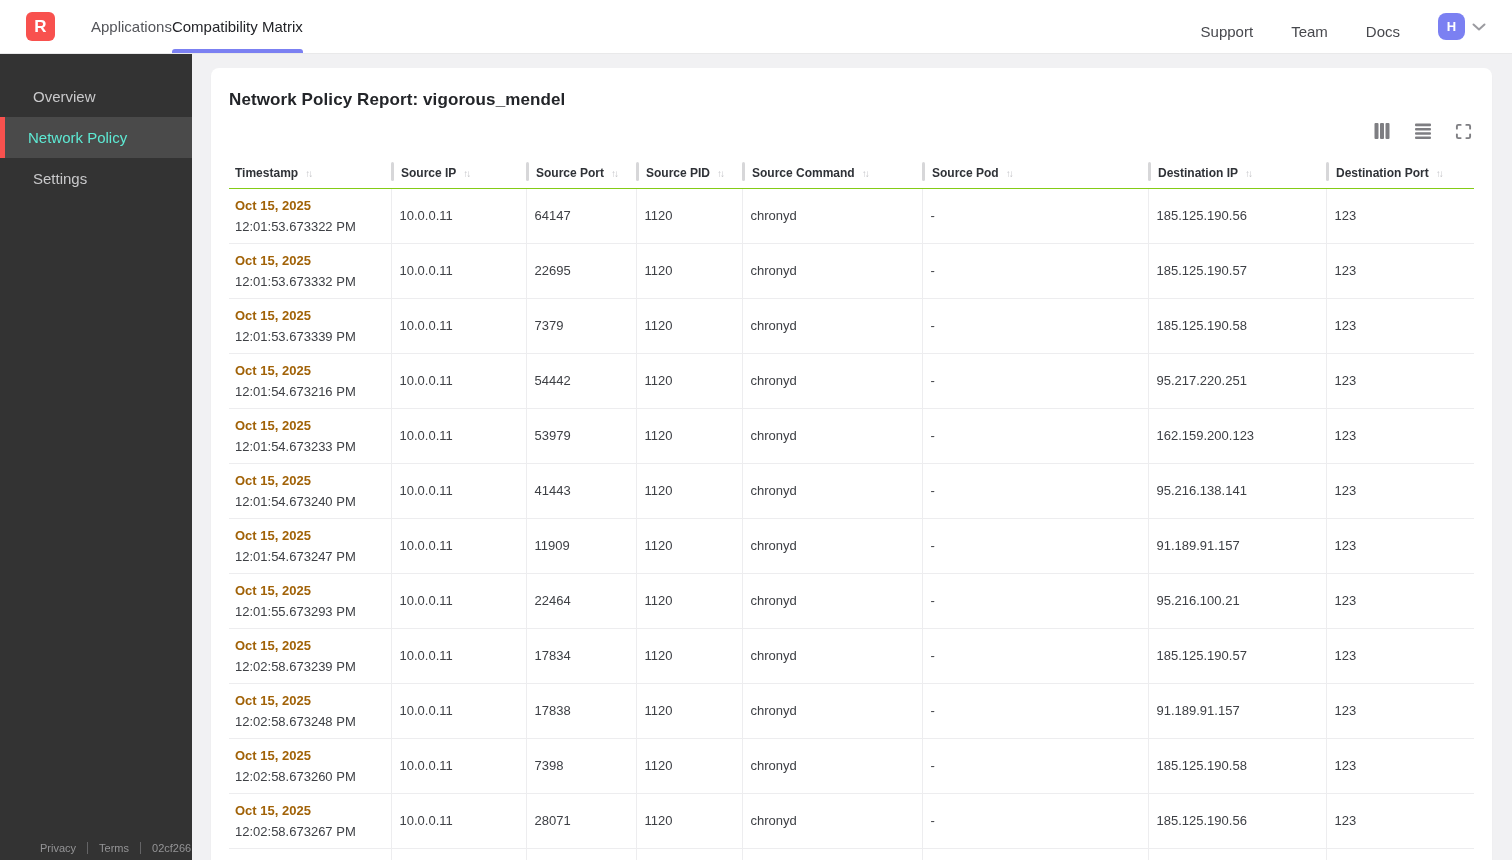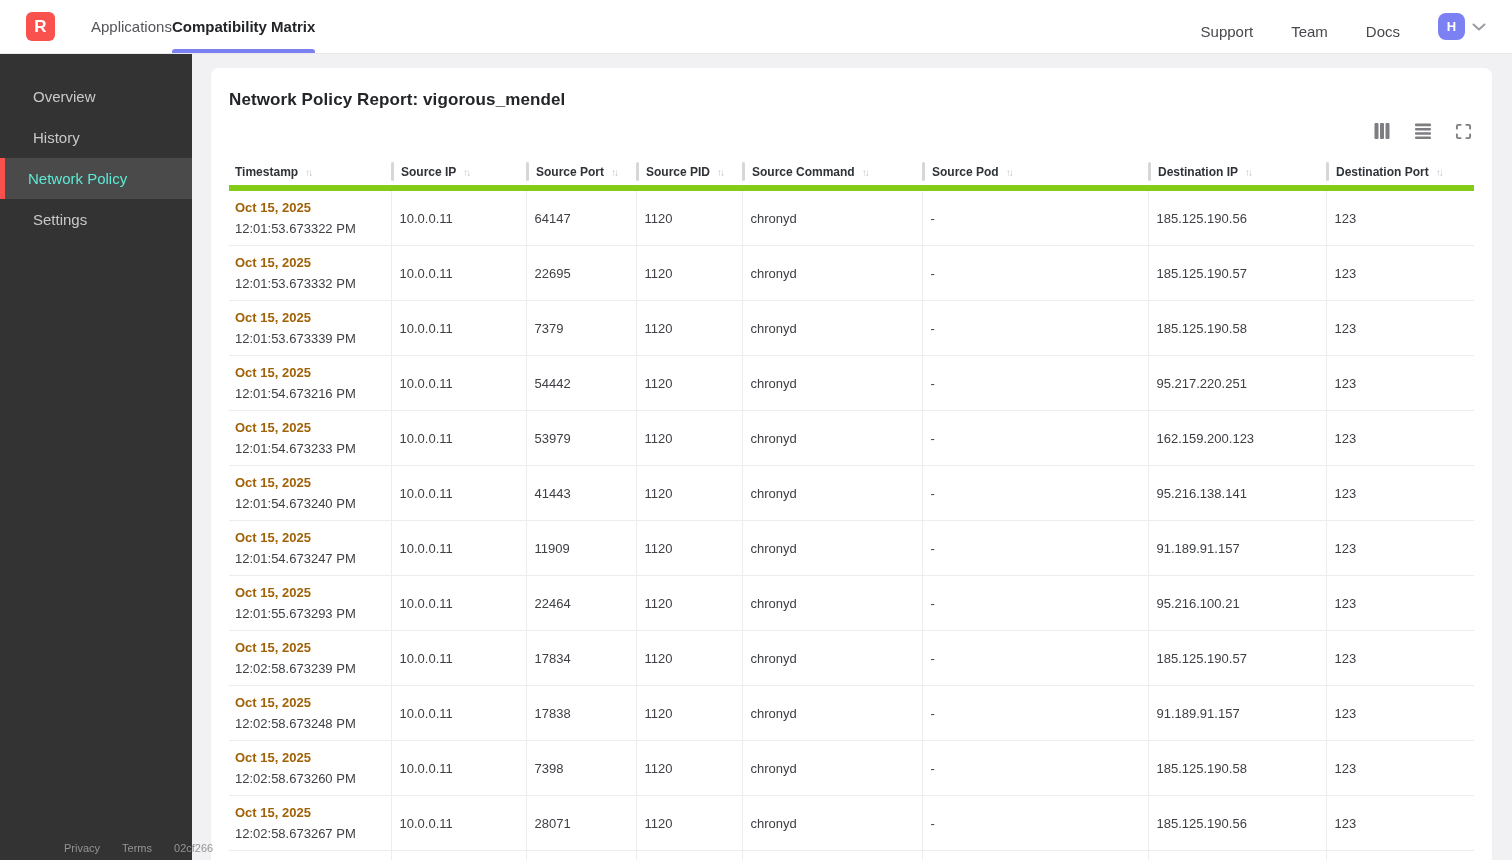--- a/index.html
+++ b/index.html
@@ -18,21 +18,21 @@
     width: 29px; height: 29px; margin-left: 26px; flex: 0 0 auto;
     background: var(--brand-red, #f8514e); border-radius: 6px;
     display: flex; align-items: center; justify-content: center;
     color: #fff; font-size: 17px; font-weight: 700; cursor: pointer;
   }
   .nav-tabs { display: flex; margin-left: 36px; height: 100%; }
   .nav-tab {
     display: flex; align-items: center; height: 100%;
     font-size: 15px; color: #54555a; cursor: pointer; position: relative;
   }
-  .nav-tab.active { color: #232428; font-weight: 700; }
+  .nav-tab.active { color: #232428; font-weight: 400; }
   .nav-tab.active::after {
     content: ""; position: absolute; left: 0; right: 0; bottom: 0; height: 4px;
     background: var(--accent-indigo, #7b80f2); border-radius: 3px 3px 0 0;
   }
   .nav-right { margin-left: auto; display: flex; align-items: flex-end; gap: 38px; margin-right: 26px; }
   .nav-link { font-size: 15px; color: #47484d; cursor: pointer; text-decoration: none; }
   .avatar-group { display: flex; align-items: center; gap: 7px; cursor: pointer; }
   .avatar {
     width: 27px; height: 27px; border-radius: 8px;
     background: var(--accent-indigo, #7b80f2); color: #fff;
@@ -49,21 +49,21 @@
     height: 41px; display: flex; align-items: center;
     padding-left: 28px; font-size: 15px; color: #c9c9cb; cursor: pointer;
     border-left: 5px solid transparent;
   }
   .side-item.active {
     background: var(--sidebar-active-bg, #4a4a4a); color: #5eead4; font-weight: 400;
     border-left-color: var(--brand-red, #f8514e); padding-left: 23px;
   }
   .side-footer {
     position: absolute; bottom: 6px; left: 0; width: 100%;
-    display: flex; align-items: center; gap: 11px; padding-left: 64px;
+    display: flex; align-items: center; gap: 11px; padding-left: 40px;
     font-size: 11px; color: #949496;
   }
   .side-footer .sep { width: 1px; height: 12px; background: #646466; }
   .side-footer span { cursor: default; }
   
   .content { flex: 1; padding: 14px 20px 0 19px; overflow: hidden; }
   .card {
     background: #fff; border-radius: 8px; min-height: 920px;
     padding: 22px 18px 20px 18px; box-shadow: 0 1px 2px rgba(0,0,0,0.03);
   }
@@ -72,21 +72,21 @@
   .tool-btn {
     background: none; border: none; padding: 2px; cursor: pointer;
     display: flex; align-items: center; justify-content: center;
   }
   
   .table-wrap { margin-top: 18px; overflow: hidden; width: 100%; }
   table { border-collapse: collapse; table-layout: fixed; width: 1257px; }
   th {
     height: 28px; text-align: left; position: relative;
     padding: 0 0 4px 10px; vertical-align: middle;
-    border-bottom: 6px solid #84cc16; cursor: pointer; white-space: nowrap;
+    border-bottom: 1px solid #84cc16; cursor: pointer; white-space: nowrap;
   }
   th:first-child { padding-left: 6px; }
   .th-label { font-size: 12px; font-weight: 700; color: #2f3237; }
   .sort-icon { font-size: 10px; color: #c3c3c7; letter-spacing: -2px; margin-left: 7px; }
   .resize-bar {
     position: absolute; left: 0; top: 2px; width: 3px; height: 19px;
     background: #d7d7d9; border-radius: 2px; cursor: col-resize; display: inline-block;
   }
   td {
     height: 55px; padding: 6px 8px 6px 8px; vertical-align: middle;
@@ -118,21 +118,20 @@
       <svg width="14" height="8" viewBox="0 0 14 8" fill="none" stroke="#9b9ba0" stroke-width="2" stroke-linecap="round" stroke-linejoin="round">
         <path d="M1.5 1.5 L7 6.5 L12.5 1.5"></path>
       </svg>
     </div>
   </div>
 </header>
 
 <div class="shell">
   <aside class="sidebar">
     <div class="side-item">Overview</div>
-    <div class="side-item">History</div>
     <div class="side-item active">Network Policy</div>
     <div class="side-item">Settings</div>
     <div class="side-footer">
       <span>Privacy</span>
       <span class="sep"></span>
       <span>Terms</span>
       <span class="sep"></span>
       <span>02cf266</span>
     </div>
   </aside>

